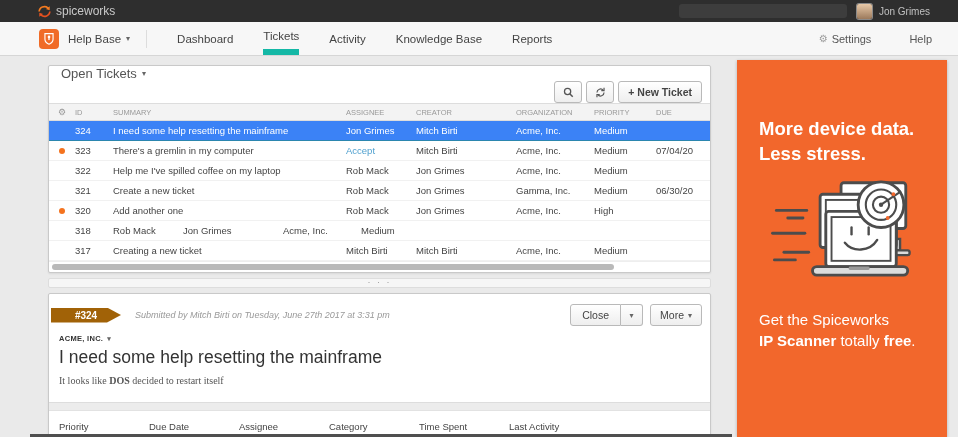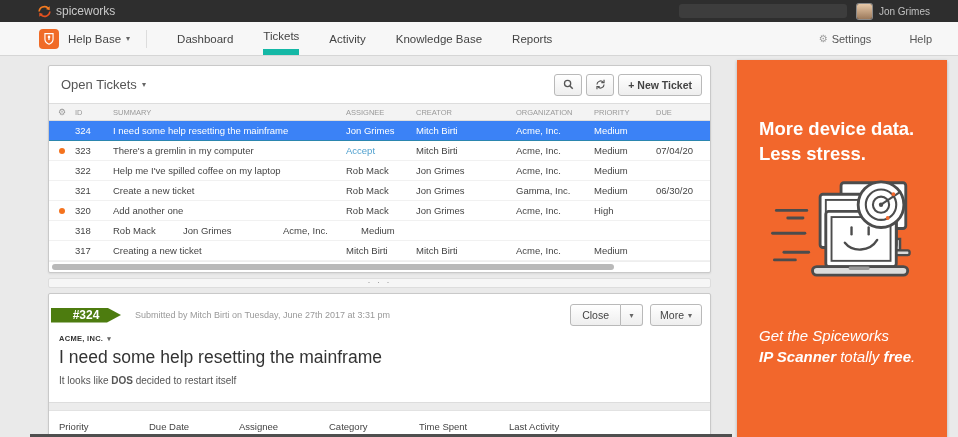--- a/index.html
+++ b/index.html
@@ -25,21 +25,21 @@
   .nav-divider { width:1px; height:18px; background:#ddd; margin-left:16px; }
   .tab { font-size:11.5px; color:#444; margin-left:30px; height:33px; display:flex; align-items:center; cursor:pointer; }
   .tab.active { border-bottom:6px solid #14b8a6; height:33px; }
   .nav-right { margin-left:auto; display:flex; align-items:center; gap:38px; margin-right:26px; font-size:11px; color:#555; }
   .nav-settings { display:flex; align-items:center; gap:4px; }
   .gear-glyph { font-size:10px; color:#999; }
   
   .left-col { position:absolute; left:48px; width:663px; top:56px; }
   .panel { background:#fff; border:1px solid #c9c9c9; border-radius:2px; box-shadow:0 1px 2px rgba(0,0,0,.08); }
   .tickets-panel { margin-top:9px; }
-  .tp-header { height:37px; display:flex; align-items:center; padding:0 8px 0 12px; }
+  .tp-header { height:37px; display:flex; align-items:flex-start; padding:0 8px 0 12px;flex-direction:column; }
   .tp-title { font-size:13px; color:#555; display:flex; align-items:center; cursor:pointer; }
   .tp-actions { margin-left:auto; display:flex; gap:4px; }
   .btn { background:linear-gradient(#fff,#eee); border:1px solid #b9b9b9; border-radius:3px; height:22px; display:flex; align-items:center; justify-content:center; font-size:10.5px; color:#444; cursor:pointer; }
   .icon-btn { width:28px; }
   .new-ticket-btn { padding:0 9px; font-weight:bold; gap:3px; }
   .table-wrap { overflow:hidden; width:661px; }
   .thead { height:18px; background:#f3f3f3; border-top:1px solid #ddd; border-bottom:1px solid #ddd; display:flex; align-items:center; font-size:7.5px; color:#999; width:695px; }
   .row { height:20px; display:flex; align-items:center; font-size:9.5px; color:#444; border-bottom:1px solid #f1f1f1; width:695px; background:#fff; cursor:pointer; }
   .row.selected { background:#3b82f6; color:#fff; border-bottom-color:#2b86af; }
   .c-status{ width:26px; display:flex; justify-content:center; flex:none;}
@@ -51,40 +51,40 @@
   .c-priority{ width:62px; flex:none;}
   .c-due{ width:88px; flex:none;}
   .dot { width:6px; height:6px; border-radius:50%; background:#f4731f; }
   .link { color:#4d9fce; }
   .hscroll { height:11px; border-top:1px solid #eee; position:relative; }
   .hscroll-thumb { position:absolute; left:3px; top:2px; width:562px; height:6px; background:#b9b9b9; border-radius:3px; cursor:pointer; }
   .splitter { margin-top:5px; height:10px; background:#f6f6f6; border:1px solid #ddd; border-radius:2px; text-align:center; color:#999; font-size:9px; letter-spacing:2px; line-height:6px; cursor:row-resize; }
   
   .detail-panel { margin-top:5px; height:200px; padding-top:10px; }
   .d-header { display:flex; align-items:center; padding-right:8px; }
-  .ticket-badge { margin-left:2px; width:70px; height:15px; background:#4d7c0f; color:#fff; font-size:12px; font-weight:bold; text-align:center; line-height:15px; clip-path:polygon(0 0,80% 0,100% 50%,80% 100%,0 100%); flex:none; }
-  .submitted { font-size:9px; color:#999; margin-left:14px; }
+  .ticket-badge { margin-left:2px; width:70px; height:15px; background:#a16207; color:#fff; font-size:10px; font-weight:bold; text-align:center; line-height:15px; clip-path:polygon(0 0,80% 0,100% 50%,80% 100%,0 100%); flex:none; }
+  .submitted { font-size:9px; color:#999; margin-left:14px;font-style:italic; }
   .d-actions { margin-left:auto; display:flex; }
   .close-btn { padding:0 11px; border-radius:3px 0 0 3px; }
   .close-caret-btn { width:22px; border-left:0; border-radius:0 3px 3px 0; }
   .more-btn { padding:0 9px; margin-left:7px; gap:4px; }
   .d-org { margin:8px 0 0 10px; font-size:7.5px; font-weight:bold; color:#333; letter-spacing:.3px; display:flex; align-items:center; cursor:pointer; width:max-content; }
   .d-org .caret { font-size:7px; margin-left:4px; }
   .d-title { margin:4px 0 0 10px; font-size:17.5px; color:#333; font-weight:400; }
-  .d-desc { margin:7px 0 0 10px; font-size:10px; color:#555; }
+  .d-desc { margin:7px 0 0 10px; font-size:10px; color:#555;font-family:Liberation Serif, serif; }
   .d-gap { margin-top:16px; height:9px; background:#ececec; border-top:1px solid #ddd; border-bottom:1px solid #e2e2e2; }
   .d-attrs { display:flex; padding:10px 0 0 10px; }
   .attr { flex:0 0 90px; }
   .attr-label { font-size:9.5px; color:#444; }
   .attr-value { font-size:9px; margin-top:4px; color:#4d9fce; cursor:pointer; width:max-content; }
   
   .ad { position:absolute; left:737px; top:60px; width:210px; bottom:0; background:#f2672c; box-shadow:0 1px 3px rgba(0,0,0,.25); cursor:pointer; }
   .ad-headline { margin:56px 0 0 22px; font-size:18.5px; font-weight:bold; color:#fff; line-height:25px; }
   .ad-illustration { display:block; margin:13px auto 0; }
-  .ad-footer { margin:28px 0 0 22px; font-size:15px; color:#fff; line-height:21px;font-style:italic; }
+  .ad-footer { margin:12px 0 0 22px; font-size:15px; color:#fff; line-height:21px; }
   .bottom-edge { position:absolute; left:30px; width:702px; height:3px; bottom:0; background:#4f4f4f; }
 </style>
 </head>
 <body>
 
 <div class="topbar">
   <div class="brand">
     <span style="display:flex;">
       <svg width="13" height="13" viewBox="0 0 20 20">
         <path d="M3,10 a7,7 0 0 1 11,-5 l-2,1 6,2 0,-6 -2,1.5 a9.5,9.5 0 0 0 -15.5,6.5 z" fill="#f47b20"></path>

